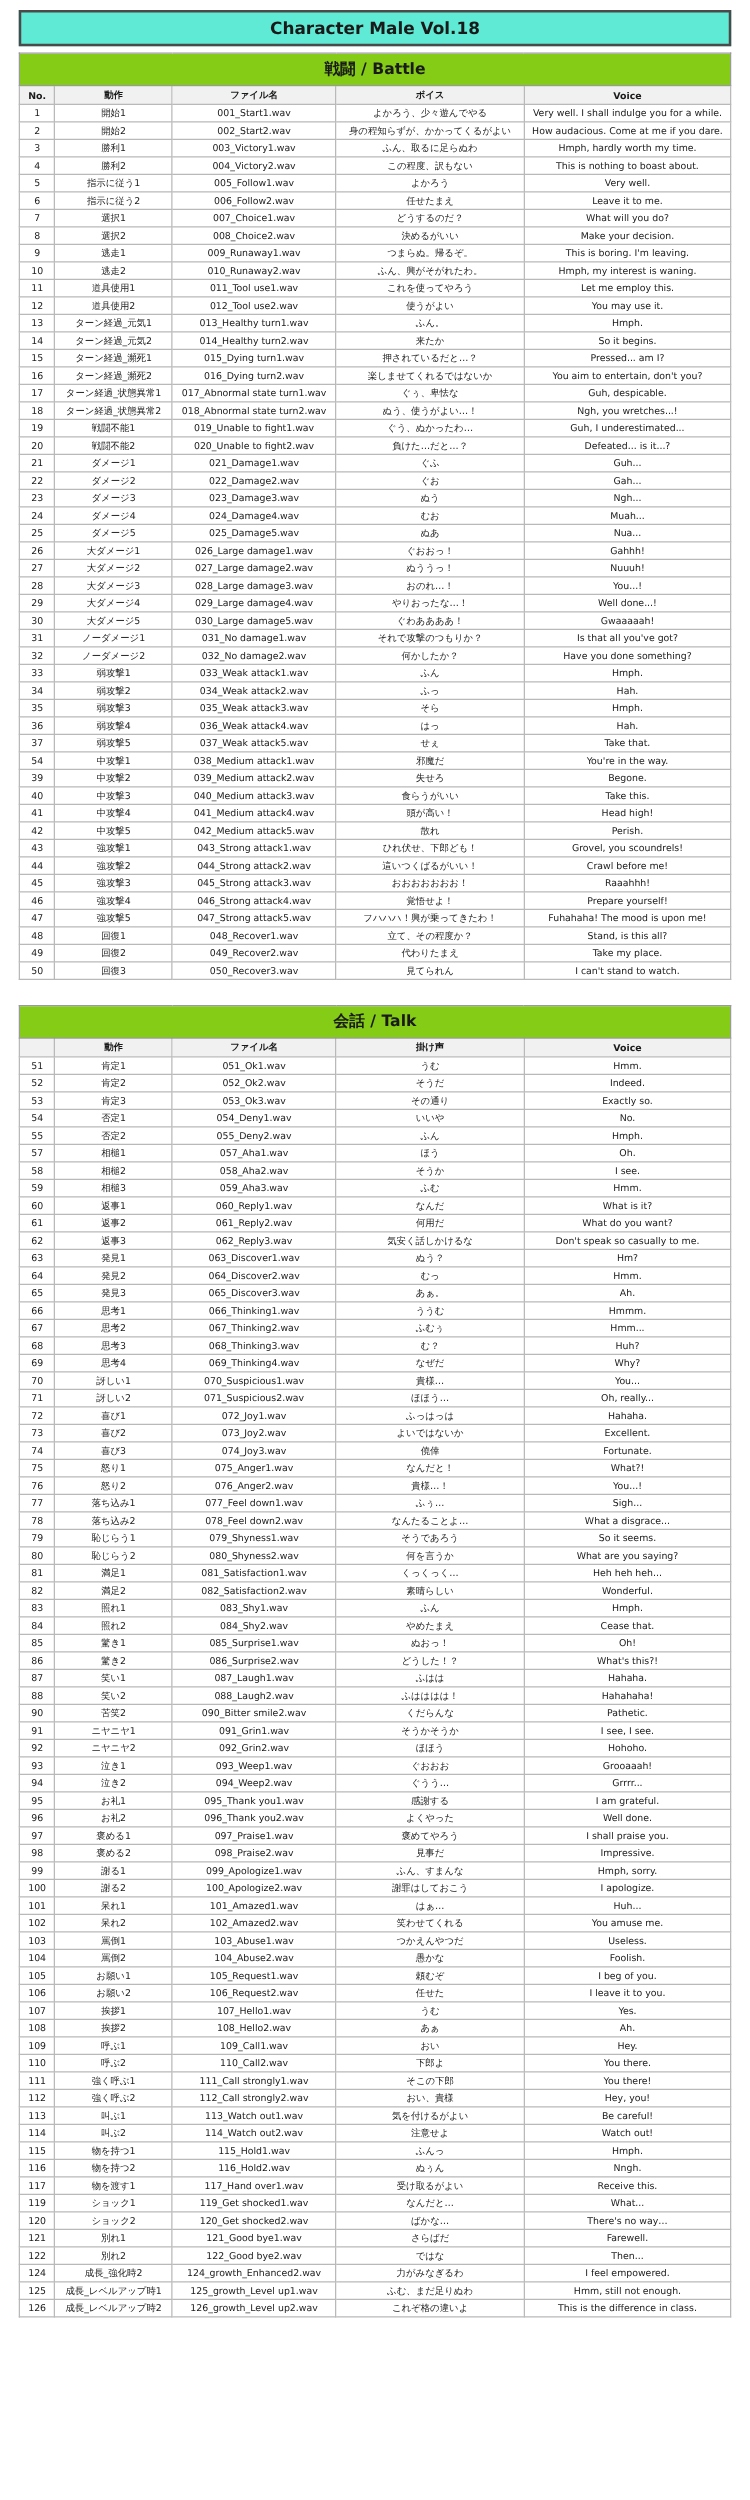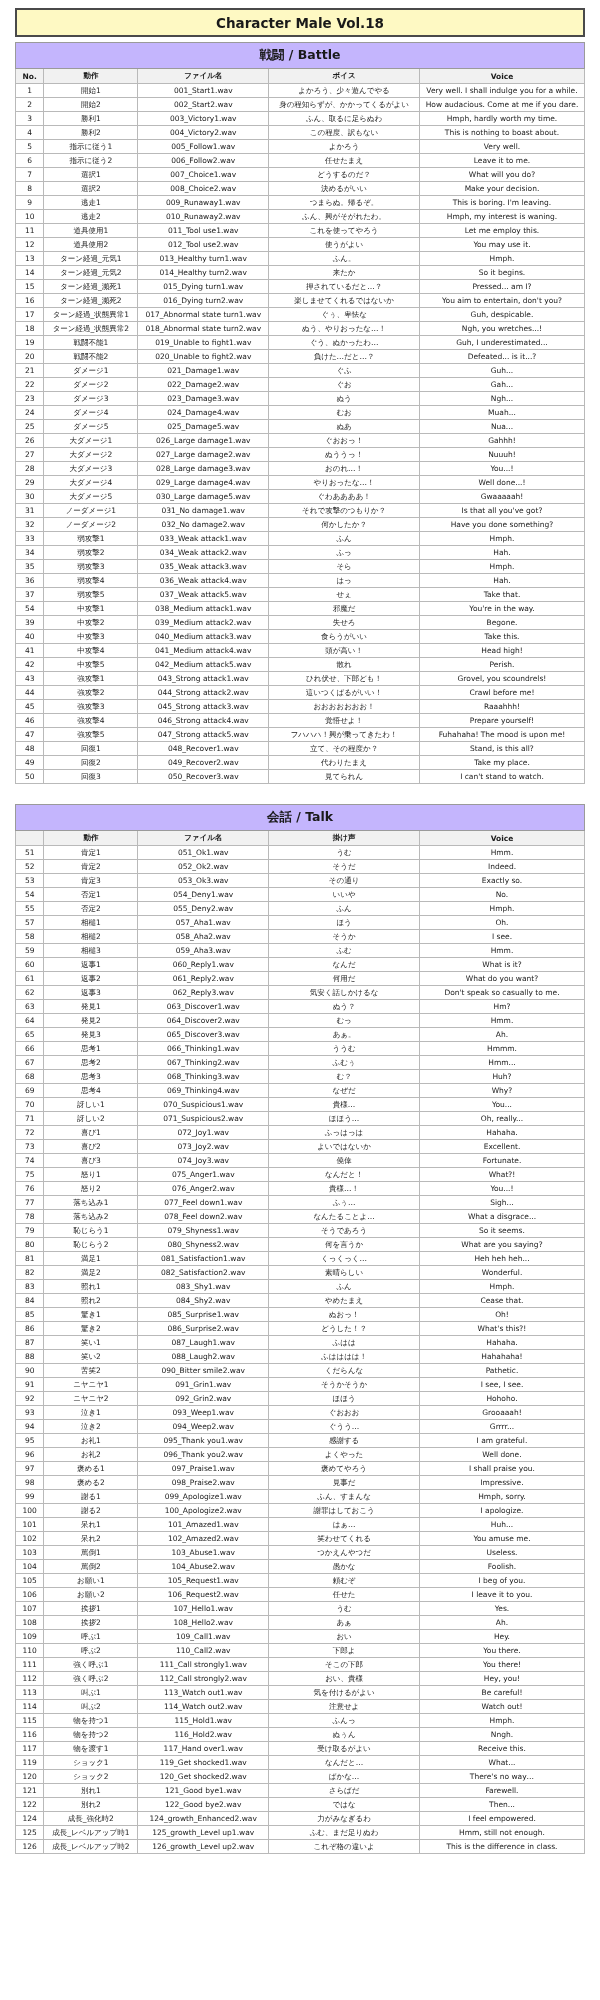--- a/index.html
+++ b/index.html
@@ -5,40 +5,40 @@
   html,body{margin:0;padding:0;background:#ffffff;}
   body{
     width:600px;height:2000px;
     font-family:"DejaVu Sans","Liberation Sans",sans-serif;
     color:#1a1a1a;
     box-sizing:border-box;
   }
   .page{padding:8px 15px 0 15px;}
   .title-box{
     border:2px solid #4a4a4a;
-    background:#fef9c3;
+    background:#5eead4;
     height:25px;
     display:flex;align-items:center;justify-content:center;
     font-size:13.5px;font-weight:bold;
     margin-bottom:5px;
   }
   table{
     width:100%;
     border-collapse:collapse;
     table-layout:fixed;
   }
   .section-gap{height:20px;}
   th,td{
     border:1px solid #b9b9b9;
     text-align:center;
     vertical-align:middle;
     overflow:hidden;
   }
   th.section-heading{
-    background:#c4b5fd;
+    background:#84cc16;
     border:1px solid #9a9a9a;
     font-size:12.5px;
     font-weight:bold;
     padding:4px 12px;
   }
   tr.col-header th{
     background:#f1f1f1;
     font-size:7.5px;
     font-weight:bold;
     padding:2px 2px;
@@ -201,21 +201,21 @@
           <td>17</td>
           <td>ターン経過_状態異常1</td>
           <td>017_Abnormal state turn1.wav</td>
           <td>ぐぅ、卑怯な</td>
           <td>Guh, despicable.</td>
         </tr>
         <tr>
           <td>18</td>
           <td>ターン経過_状態異常2</td>
           <td>018_Abnormal state turn2.wav</td>
-          <td>ぬう、やりおったな…！</td>
+          <td>ぬう、使うがよい…！</td>
           <td>Ngh, you wretches...!</td>
         </tr>
         <tr>
           <td>19</td>
           <td>戦闘不能1</td>
           <td>019_Unable to fight1.wav</td>
           <td>ぐう、ぬかったわ…</td>
           <td>Guh, I underestimated...</td>
         </tr>
         <tr>

